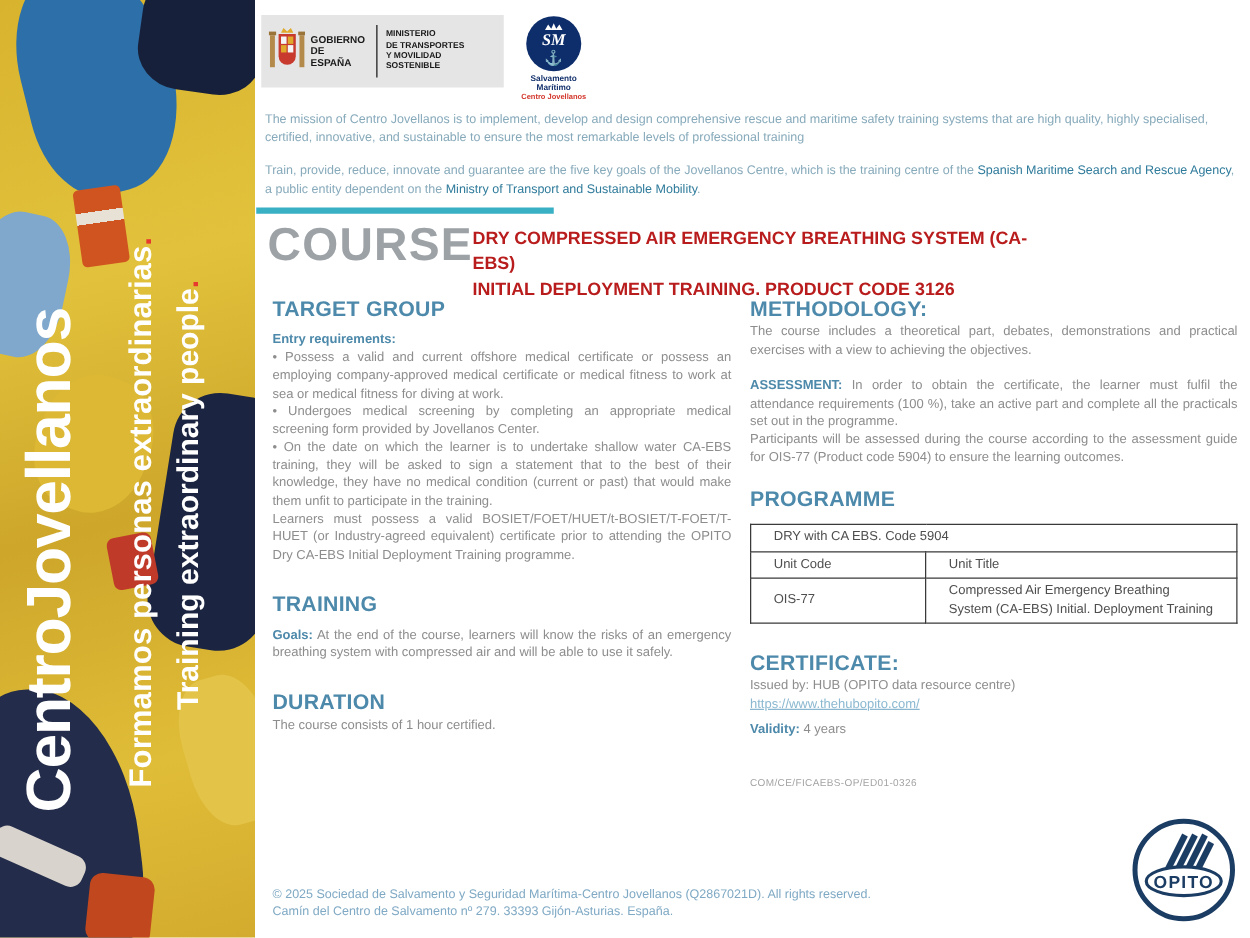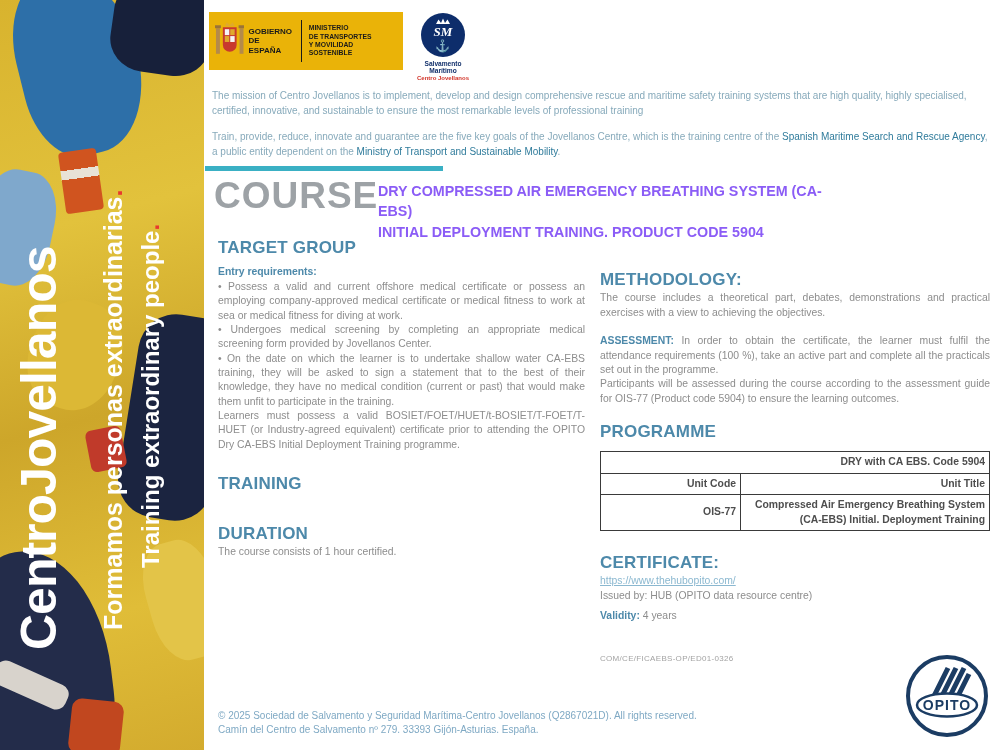--- a/index.html
+++ b/index.html
@@ -11,55 +11,55 @@
     background:linear-gradient(165deg,#d8b32e 0%,#e2c23c 30%,#cda62a 55%,#e0bd38 80%,#d3ab2e 100%);
     overflow:hidden; }
   .ph { position:absolute; }
 
   .vtext { position:absolute; transform-origin:0 0; transform:rotate(-90deg);
            white-space:nowrap; color:#ffffff; font-weight:bold; line-height:1; }
   .vdot { color:#e8392e; }
 
   
   #gov-box { position:absolute; left:209px; top:12px; width:194px; height:58px;
-    background:#eab308; display:flex; align-items:center; padding:4px 6px; }
+    background:#e5e5e5; display:flex; align-items:center; padding:4px 6px; }
   #gov-text { font-size:8px; font-weight:bold; color:#1a1a1a; line-height:1.2; margin-left:4px; }
   #gov-divider { width:1px; height:42px; background:#1a1a1a; margin:0 7px; }
   #ministry-text { font-size:6.8px; font-weight:bold; color:#1a1a1a; line-height:1.25; }
 
   #sm-logo { position:absolute; left:414px; top:12px; width:58px; text-align:center; }
   #sm-name { font-size:6.6px; font-weight:bold; color:#12306b; margin-top:2px; }
   #sm-sub  { font-size:6px;  font-weight:bold; color:#d2352a; margin-top:1px; }
 
   
   #mission { position:absolute; left:212px; top:88px; width:778px;
     font-size:10px; line-height:1.5; color:#87aabb; }
   #mission p + p { margin-top:11px; }
   .mission-bold { font-weight:normal; color:#2f7b9b; }
 
   
   #teal-rule { position:absolute; left:205px; top:166px; width:238px; height:5px; background:#3ab0c4; }
   #course-label { position:absolute; left:214px; top:175px; font-size:37px; font-weight:bold;
     color:#9da2a6; letter-spacing:1px; }
   #course-title { position:absolute; left:378px; top:181px; width:470px;
-    font-size:14.3px; font-weight:bold; color:#8b5cf6; line-height:1.42; }
+    font-size:14.3px; font-weight:bold; color:#b91c1c; line-height:1.42; }
 
   
   .col { position:absolute; top:236px; font-size:10.4px; line-height:1.38; color:#8d8d8d; }
   #col-left  { left:218px; width:367px; }
-  #col-right { left:600px; width:390px;margin-top:32px; }
+  #col-right { left:600px; width:390px; }
   .hblue { color:#4d89aa; font-weight:bold; }
   .heading { font-size:17px; letter-spacing:0.2px; }
   .just { text-align:justify; }
   .gap-s { height:6px; } .gap-m { height:14px; } .gap-l { height:20px; }
 
   
   #prog-table { width:100%; border-collapse:collapse; margin-top:8px;
     font-size:10.4px; color:#4e4e4e; }
-  #prog-table td { border:1px solid #3a3a3a; text-align:right; padding:3px 4px;font-weight:bold; }
+  #prog-table td { border:1px solid #3a3a3a; text-align:left; padding:3px 18px; }
   #prog-table .tcap { height:20px; }
   .tc-code { width:36%; }
 
   #cert-link { color:#8bb8d0; text-decoration:underline; cursor:pointer; }
   #doc-code { margin-top:30px; font-size:8px; color:#a3a3a3; letter-spacing:0.3px; }
 
   
   #copyright { position:absolute; left:218px; top:709px; font-size:10px;
     line-height:1.4; color:#7fa9c4; }
   #opito-logo { position:absolute; left:903px; top:652px; }
@@ -126,34 +126,35 @@
 
 <div id="mission">
   <p>The mission of Centro Jovellanos is to implement, develop and design comprehensive rescue and maritime safety training systems that are high quality, highly specialised, certified, innovative, and sustainable to ensure the most remarkable levels of professional training</p>
   <p><span>Train, provide, reduce, innovate and guarantee are the five key goals of the Jovellanos Centre, which is the training centre of the </span><span class="mission-bold">Spanish Maritime Search and Rescue Agency</span><span>, a public entity dependent on the </span><span class="mission-bold">Ministry of Transport and Sustainable Mobility</span><span>.</span></p>
 </div>
 
 <div id="teal-rule"></div>
 <div id="course-label">COURSE</div>
 <div id="course-title">
   <div>DRY COMPRESSED AIR EMERGENCY BREATHING SYSTEM (CA-EBS)</div>
-  <div>INITIAL DEPLOYMENT TRAINING. PRODUCT CODE 5904</div>
+  <div>INITIAL DEPLOYMENT TRAINING. PRODUCT CODE 3126</div>
 </div>
 
 <div class="col" id="col-left">
   <div class="hblue heading">TARGET GROUP</div>
   <div class="gap-s"></div>
   <div class="hblue">Entry requirements:</div>
   <p class="just">• Possess a valid and current offshore medical certificate or possess an employing company-approved medical certificate or medical fitness to work at sea or medical fitness for diving at work.</p>
   <p class="just">• Undergoes medical screening by completing an appropriate medical screening form provided by Jovellanos Center.</p>
   <p class="just">• On the date on which the learner is to undertake shallow water CA-EBS training, they will be asked to sign a statement that to the best of their knowledge, they have no medical condition (current or past) that would make them unfit to participate in the training.</p>
   <p class="just">Learners must possess a valid BOSIET/FOET/HUET/t-BOSIET/T-FOET/T-HUET (or Industry-agreed equivalent) certificate prior to attending the OPITO Dry CA-EBS Initial Deployment Training programme.</p>
   <div class="gap-l"></div>
   <div class="hblue heading">TRAINING</div>
   <div class="gap-s"></div>
+  <p class="just"><span class="hblue">Goals:</span><span> At the end of the course, learners will know the risks of an emergency breathing system with compressed air and will be able to use it safely.</span></p>
   <div class="gap-l"></div>
   <div class="hblue heading">DURATION</div>
   <p>The course consists of 1 hour certified.</p>
 </div>
 
 <div class="col" id="col-right">
   <div class="hblue heading">METHODOLOGY:</div>
   <p class="just">The course includes a theoretical part, debates, demonstrations and practical exercises with a view to achieving the objectives.</p>
   <div class="gap-m"></div>
   <p class="just"><span class="hblue">ASSESSMENT:</span><span> In order to obtain the certificate, the learner must fulfil the attendance requirements (100 %), take an active part and complete all the practicals set out in the programme.</span></p>
@@ -172,22 +173,22 @@
     </tr>
     <tr>
       <td>OIS-77</td>
       <td>Compressed Air Emergency Breathing System (CA-EBS) Initial. Deployment Training</td>
     </tr>
   </tbody>
     </table>
 
   <div class="gap-l"></div>
   <div class="hblue heading">CERTIFICATE:</div>
+  <p>Issued by: HUB (OPITO data resource centre)</p>
   <p><a id="cert-link">https://www.thehubopito.com/</a></p>
-  <p>Issued by: HUB (OPITO data resource centre)</p>
   <div class="gap-s"></div>
   <p><span class="hblue">Validity:</span><span> 4 years</span></p>
   <div id="doc-code">COM/CE/FICAEBS-OP/ED01-0326</div>
 </div>
 
 <div id="copyright">
   <div>© 2025 Sociedad de Salvamento y Seguridad Marítima-Centro Jovellanos (Q2867021D). All rights reserved.</div>
   <div>Camín del Centro de Salvamento nº 279. 33393 Gijón-Asturias. España.</div>
 </div>
 

